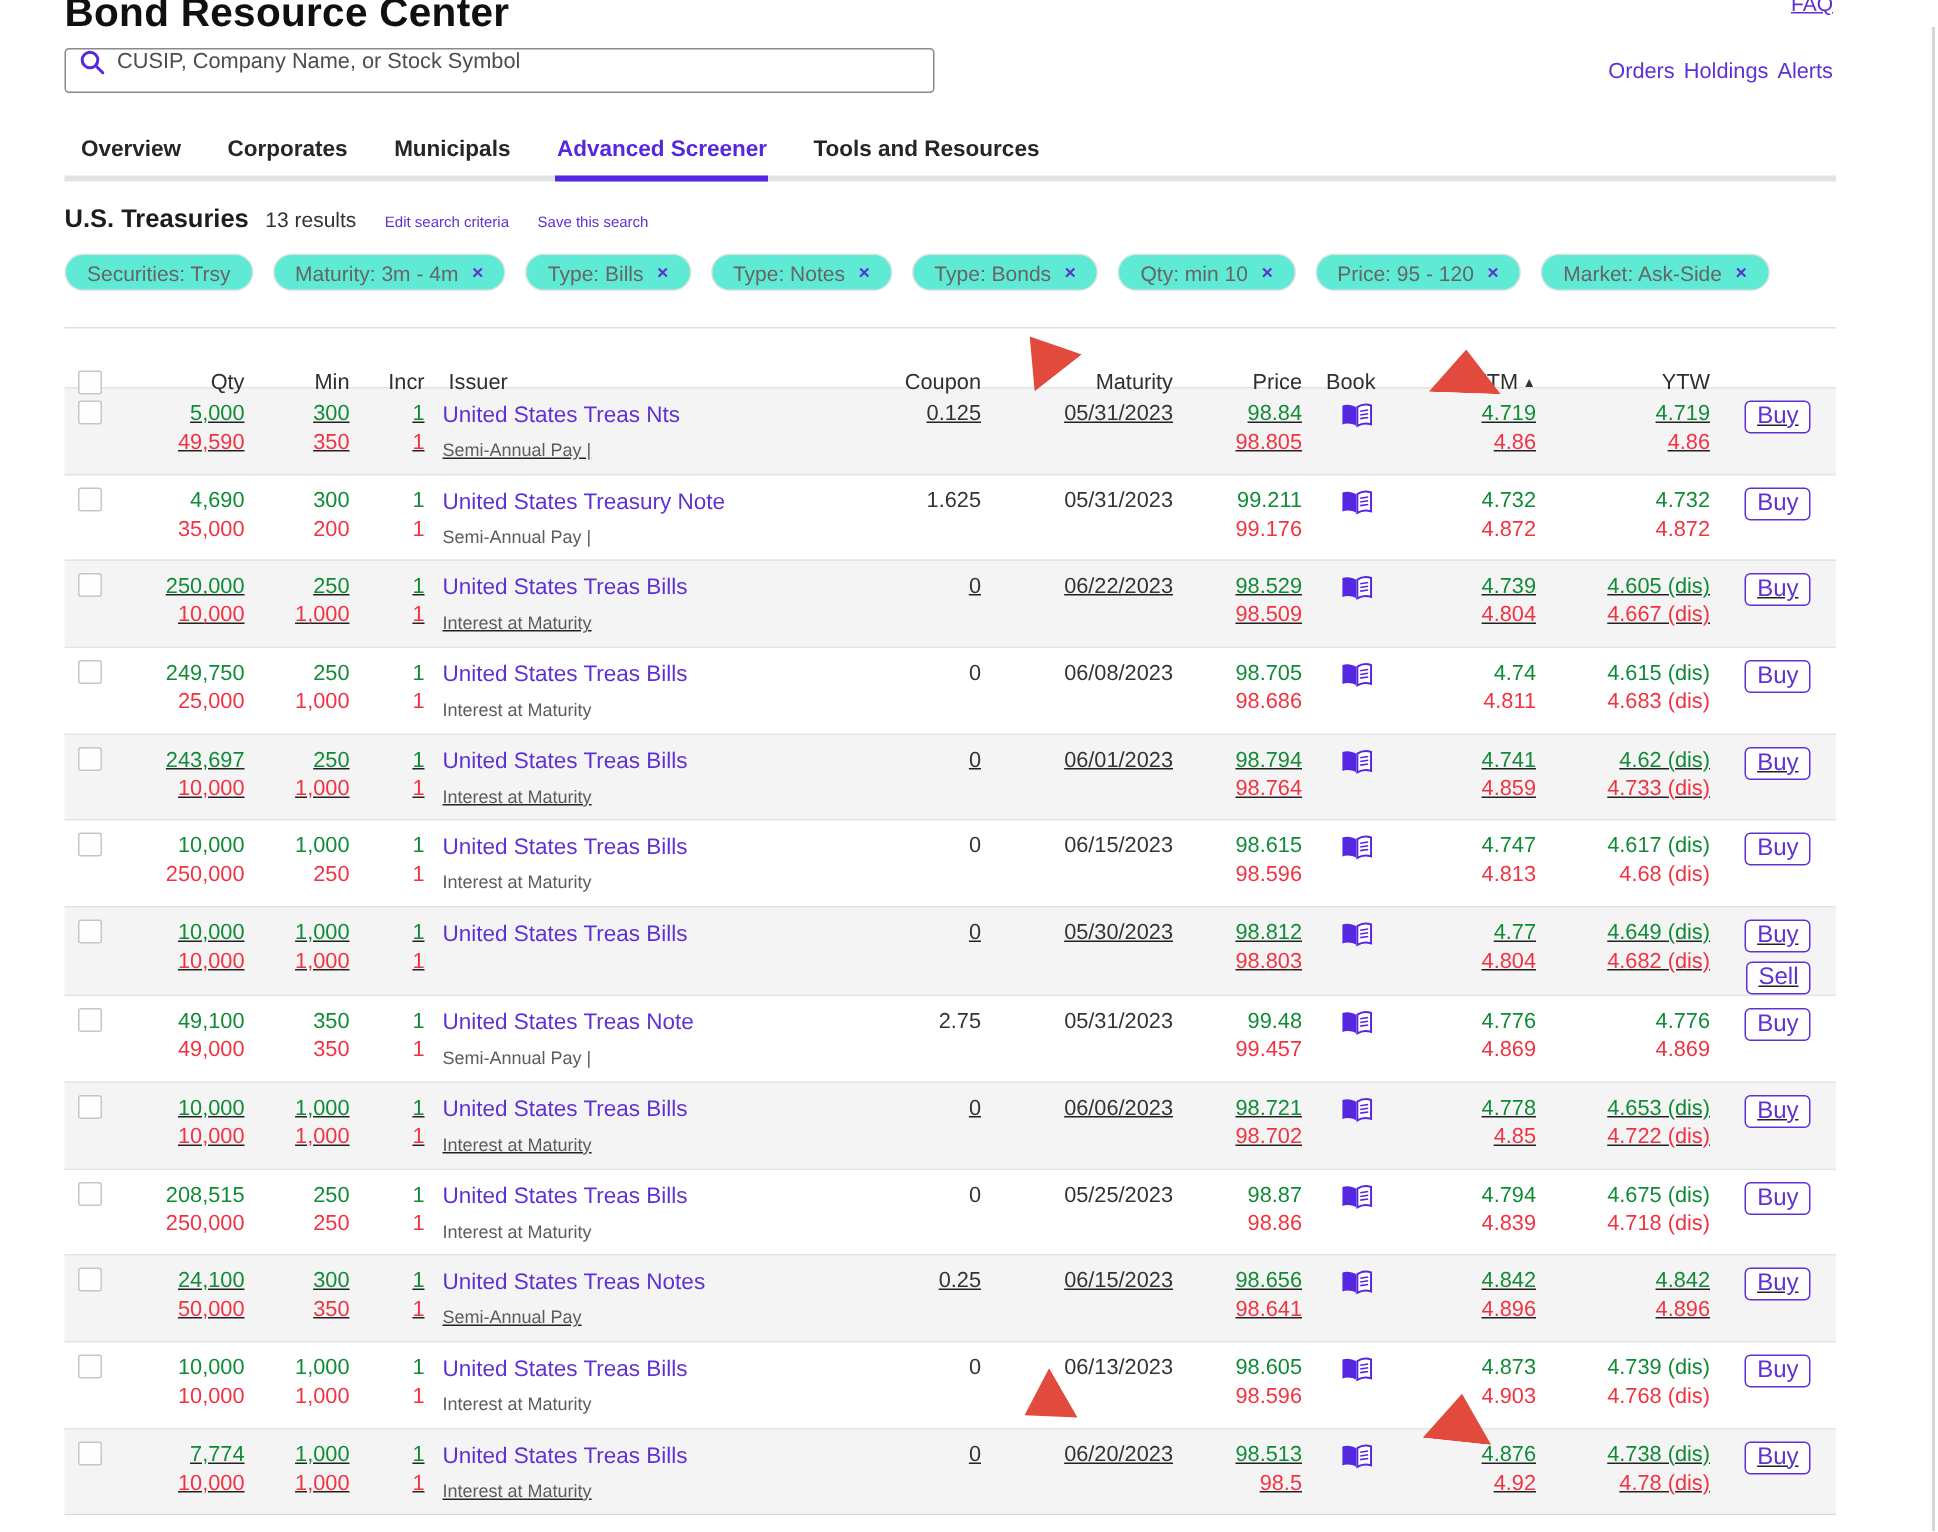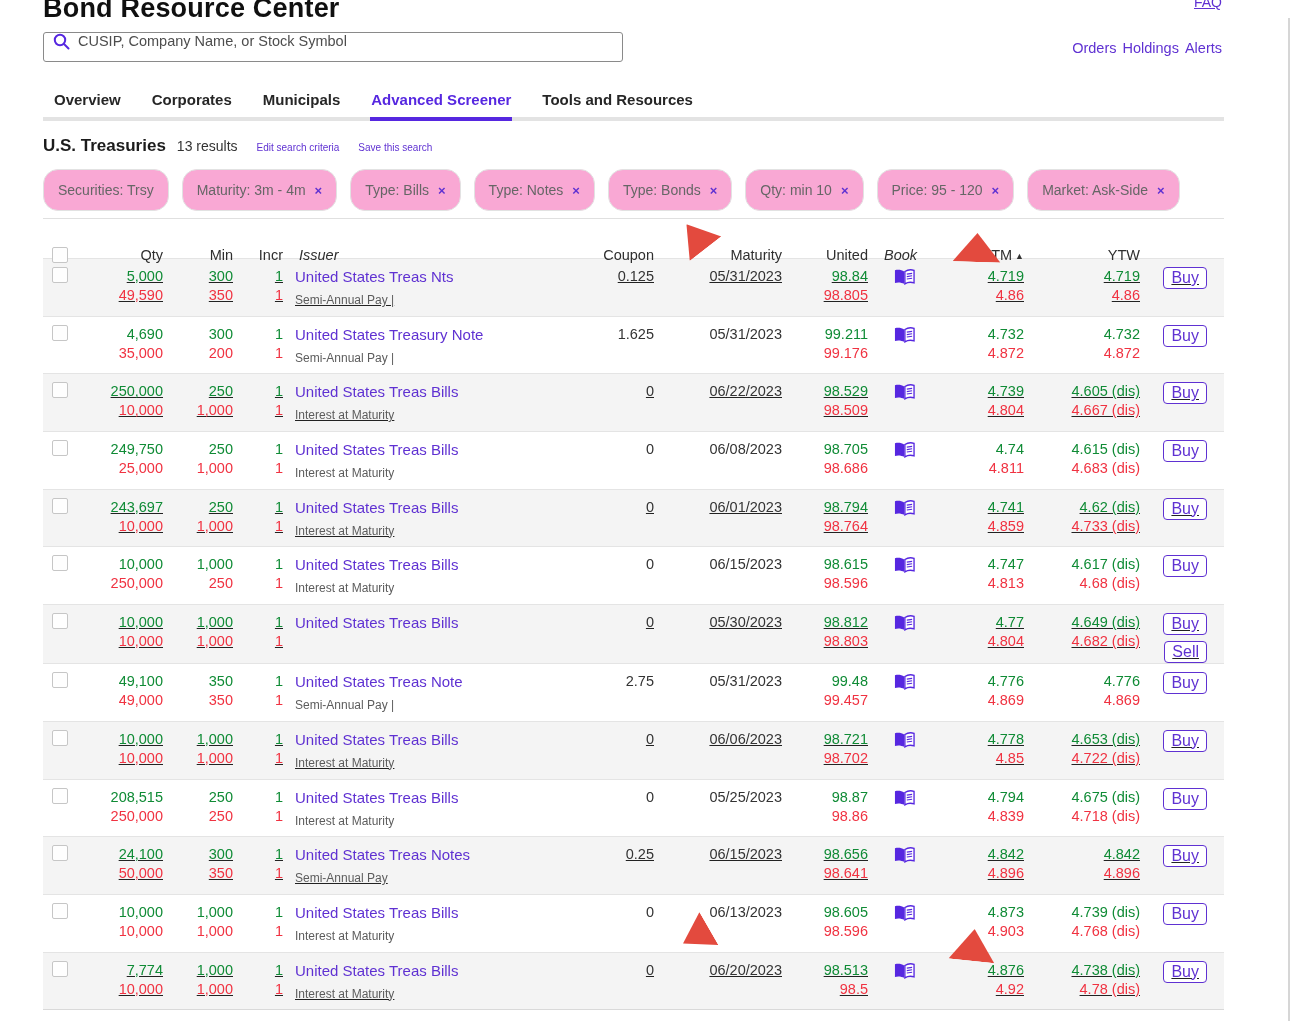--- a/index.html
+++ b/index.html
@@ -33,34 +33,34 @@
   .tab{font-size:15px; font-weight:700; color:#262626; padding:2px 1px 9px; cursor:pointer;}
   .tab.active{color:var(--purple-deep); border-bottom:4px solid var(--purple-deep); margin-bottom:-4px;}
   
   .results-line{position:absolute; left:43px; top:136px; display:flex; align-items:baseline; gap:11px;}
   .results-title{font-size:17px; font-weight:700; color:#1c1c1c;}
   .results-count{font-size:14px; color:#333;}
   .results-line .rlink{font-size:10px; color:var(--purple); margin-left:8px; cursor:pointer;}
   
   .chips{position:absolute; left:43px; top:169px; display:flex; gap:13px;}
   .chip{
-    display:inline-flex; align-items:center; height:42px; padding:0 14px;
-    border:1px solid #e2e2e2; border-radius:15px; font-size:14px; color:#666; background:#f9a8d4;
+    display:inline-flex; align-items:center; height:25px; padding:0 14px;
+    border:1px solid #e2e2e2; border-radius:15px; font-size:14px; color:#666; background:#5eead4;
   }
   .chip .x{margin-left:9px; color:var(--purple); font-weight:700; font-size:13px; cursor:pointer;}
   
   .table{position:absolute; left:43px; top:218px; width:1181px; border-bottom:1px solid #d9d9d9;}
   .grid{
     display:grid;
     grid-template-columns:34px 96px 70px 50px 1fr 88px 128px 86px 52px 104px 116px 74px;
   }
   .thead{border-top:1px solid #e0e0e0; height:40px; align-items:center;}
   .th{font-size:14.5px; color:#2f2f2f; cursor:pointer;margin-top:28px;}
   .th.r, .cell.r{text-align:right; padding-right:10px;}
-  .th.c{text-align:left; padding-left:6px;font-style:italic;}
+  .th.c{text-align:left; padding-left:6px;}
   .sort-arrow{font-size:9px; color:#333; margin-left:3px; vertical-align:1px;}
   .row{min-height:57.7px; border-top:1px solid var(--hair); padding-top:8px;}
   .row.alt{background:#f4f4f4;text-decoration:underline;}
   .cell{font-size:14.5px; line-height:19px;}
   .cell .l1{display:block;}
   .cell .l2{display:block;}
   .pos{color:var(--green);}
   .neg{color:var(--red);}
   .dk{color:#333;}
   .checkbox{width:16px; height:16px; border:1px solid #c6c6c6; border-radius:2px; background:#fefefe; margin-left:9px; cursor:pointer;}
@@ -159,21 +159,21 @@
     <div class="grid thead">
       <div class="th">
           <div class="checkbox"></div>
         </div>
       <div class="th r">Qty</div>
       <div class="th r">Min</div>
       <div class="th r">Incr</div>
       <div class="th c">Issuer</div>
       <div class="th r">Coupon</div>
       <div class="th r">Maturity</div>
-      <div class="th r">United</div>
+      <div class="th r">Price</div>
       <div class="th c">Book</div>
       <div class="th r"><span>YTM</span><span class="sort-arrow">▲</span></div>
       <div class="th r">YTW</div>
       <div class="th"></div>
     </div>
     <div id="tbody">
         <div class="grid row alt">
           <div class="cell">
             <div class="checkbox"></div>
           </div>

